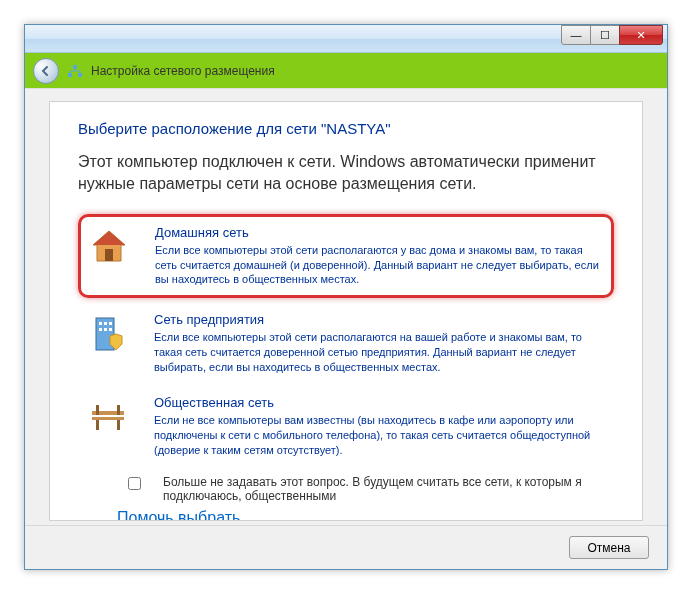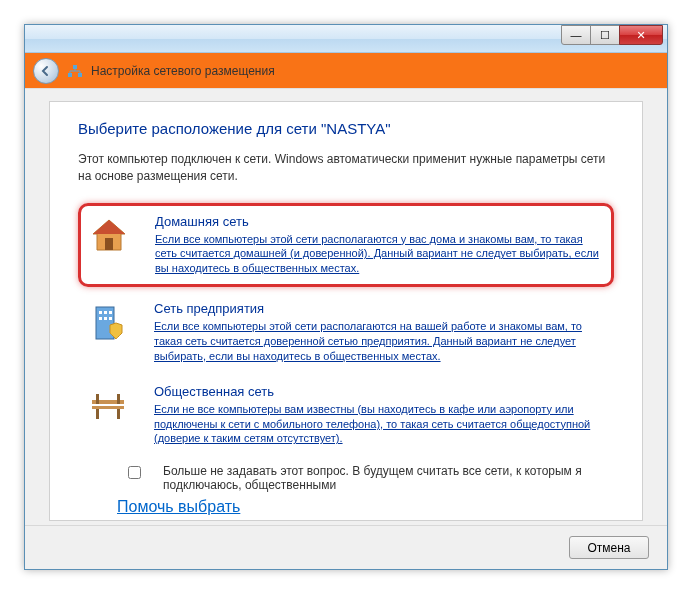--- a/index.html
+++ b/index.html
@@ -42,21 +42,21 @@
     .win-btn.minimize { border-radius: 0 0 0 3px; }
     .win-btn.close {
       width: 44px;
       background: linear-gradient(to bottom, #e88080 0%, #d94040 50%, #c22020 51%, #d04040 100%);
       border-color: #8a3030;
       color: #fff;
       border-radius: 0 0 3px 0;
     }
     .header-row {
       height: 36px;
-      background: #f97316;
+      background: #84cc16;
       border-bottom: 1px solid #e0e0e0;
       display: flex;
       align-items: center;
       padding: 0 8px;
       gap: 8px;
     }
     .back-btn {
       width: 26px; height: 26px;
       border-radius: 50%;
       background: radial-gradient(circle at 30% 30%, #fff, #c8d8e8 60%, #9bb8d0);
@@ -69,39 +69,39 @@
     .header-title { font-size: 12px; color: #333; }
     .content {
       position: absolute;
       top: 76px; left: 24px; right: 24px; bottom: 48px;
       background: #fff;
       border: 1px solid #d0d0d0;
       padding: 18px 28px;
       overflow-y: auto;
     }
     .main-heading { font-size: 15px; color: #003399; font-weight: normal; margin-bottom: 14px; }
-    .description { font-size: 12px; color: #333; margin-bottom: 18px; line-height: 1.4; }
+    .description { font-size: 16px; color: #333; margin-bottom: 18px; line-height: 1.4; }
     .opts { display: flex; flex-direction: column; }
     .opt {
       display: flex;
       gap: 24px;
       padding: 10px 8px;
       cursor: pointer;
     }
     .opt.highlighted {
       border: 3px solid #d93030;
       border-radius: 10px;
       box-shadow: 0 0 6px rgba(217,48,48,0.5);
       padding: 8px 6px;
       margin-bottom: 4px;
     }
     .opt-icon { width: 44px; height: 44px; flex-shrink: 0; display:flex; align-items:flex-start; justify-content:center; }
     .opt-body { flex: 1; }
     .opt-title { font-size: 13px; color: #003399; margin-bottom: 3px; }
-    .opt-desc { font-size: 11px; color: #003399; line-height: 1.35; text-decoration: underline; }
+    .opt-desc { font-size: 11px; color: #003399; line-height: 1.35; }
     .checkbox-row {
       display: flex;
       align-items: flex-start;
       gap: 22px;
       margin: 8px 0 6px 50px;
       font-size: 12px;
       color: #333;
     }
     .checkbox-row input { margin-top: 2px; }
     .help-link {

